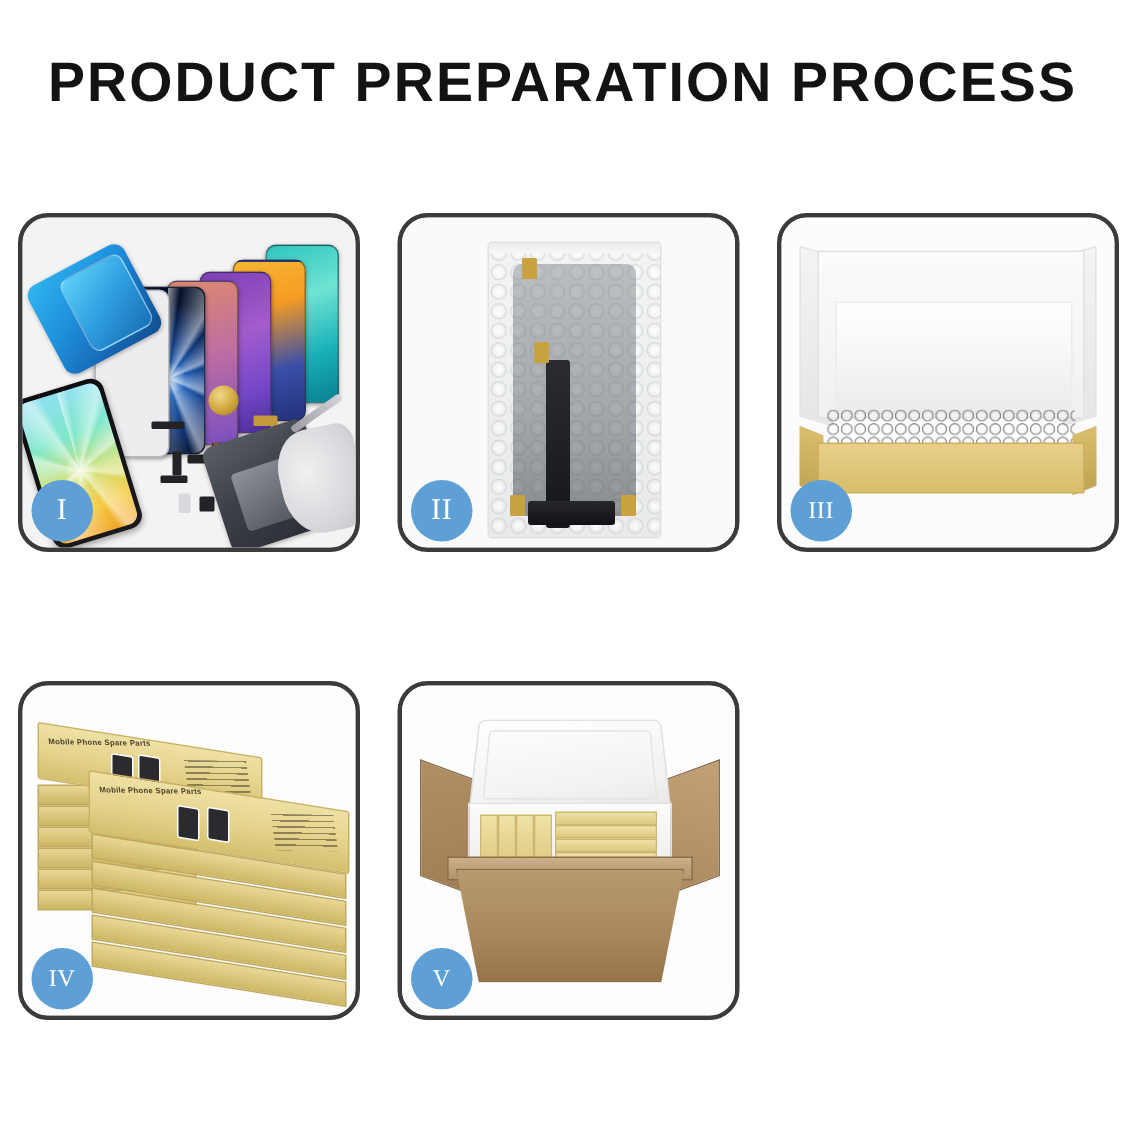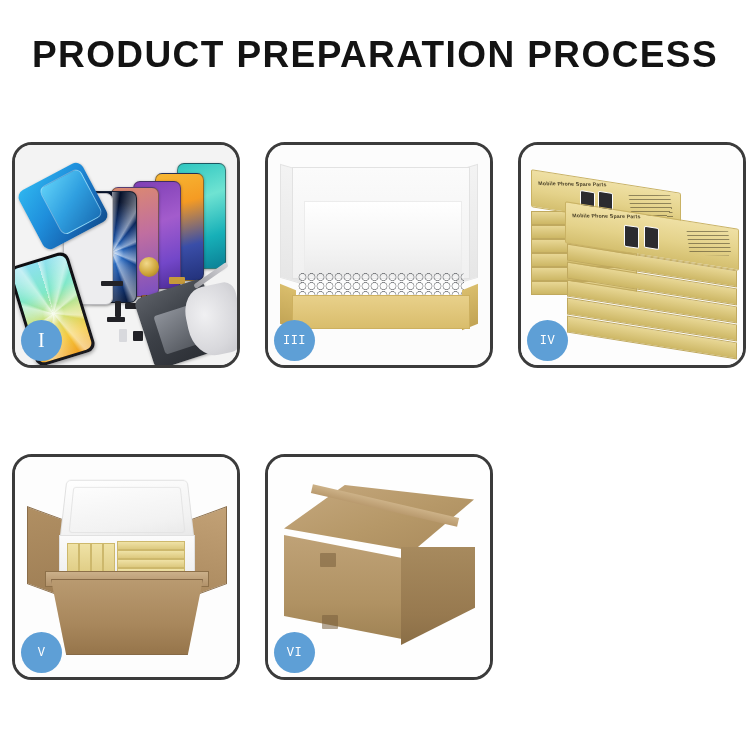--- a/index.html
+++ b/index.html
@@ -81,21 +81,21 @@
     background: #5e9fd6;
     color: #ffffff;
     display: flex;
     align-items: center;
     justify-content: center;
     font-family: "Liberation Serif", serif;
     font-size: 20px;
     letter-spacing: 0.5px;
     z-index: 40;
   }
-  .badge.small { font-size: 12px; font-family: Liberation Mono, monospace; }
+  .badge.small { font-size: 16px; }
 
   
   .p1-bg { position:absolute; inset:0; background:#f3f3f3; }
   .phone-fan { position: absolute; left: 58px; top: 12px; width: 165px; height: 125px; }
   .fanphone {
     position: absolute;
     border-radius: 7px;
     box-shadow: 0 1px 3px rgba(0,0,0,.35);
     border: 1px solid rgba(40,40,40,.5);
   }
@@ -438,20 +438,36 @@
 
         <div class="back-housing">
           <div class="bh-battery"></div>
         </div>
         <div class="hand"></div>
         <div class="tool"></div>
       </div>
       <div class="badge">I</div>
     </div>
 
+    <div class="panel">
+      <div class="panel-stage">
+        <div class="p2-bg"></div>
+        <div class="bubble-bag">
+          <div class="bubble-top-fold"></div>
+          <div class="bubble-inner"></div>
+          <div class="flex-strip"></div>
+          <div class="flex-foot"></div>
+          <div class="gold-tab" style="left:22px; top:10px;"></div>
+          <div class="gold-tab" style="left:30px; top:66px;"></div>
+          <div class="gold-tab" style="left:14px; bottom:14px;"></div>
+          <div class="gold-tab" style="right:16px; bottom:14px;"></div>
+        </div>
+      </div>
+      <div class="badge">II</div>
+    </div>
 
     <div class="panel">
       <div class="panel-stage">
         <div class="p3-bg"></div>
         <div class="tray-lid-left"></div>
         <div class="tray-lid-right"></div>
         <div class="tray-lid"></div>
         <div class="foam-sheet"></div>
         <div class="bubble-fill"></div>
         <div class="tray-side-l"></div>
@@ -513,27 +529,15 @@
           <div class="ybox" style="left:50px; top:9px;  width:66px; height:7px;"></div>
           <div class="ybox" style="left:50px; top:18px; width:66px; height:7px;"></div>
           <div class="ybox" style="left:50px; top:27px; width:66px; height:7px;"></div>
         </div>
         <div class="carton-rim"></div>
         <div class="carton-body"></div>
       </div>
       <div class="badge small">V</div>
     </div>
 
-    <div class="panel">
-      <div class="panel-stage">
-        <div class="p6-bg"></div>
-        <div class="cart-top"></div>
-        <div class="cart-tape"></div>
-        <div class="cart-front"></div>
-        <div class="cart-side"></div>
-        <div class="cart-notch" style="left:52px; top:96px; width:16px; height:14px;"></div>
-        <div class="cart-notch" style="left:54px; top:158px; width:16px; height:14px;"></div>
-      </div>
-      <div class="badge small">VI</div>
-    </div>
 
   </div>
 </div>
 
 </body></html>

